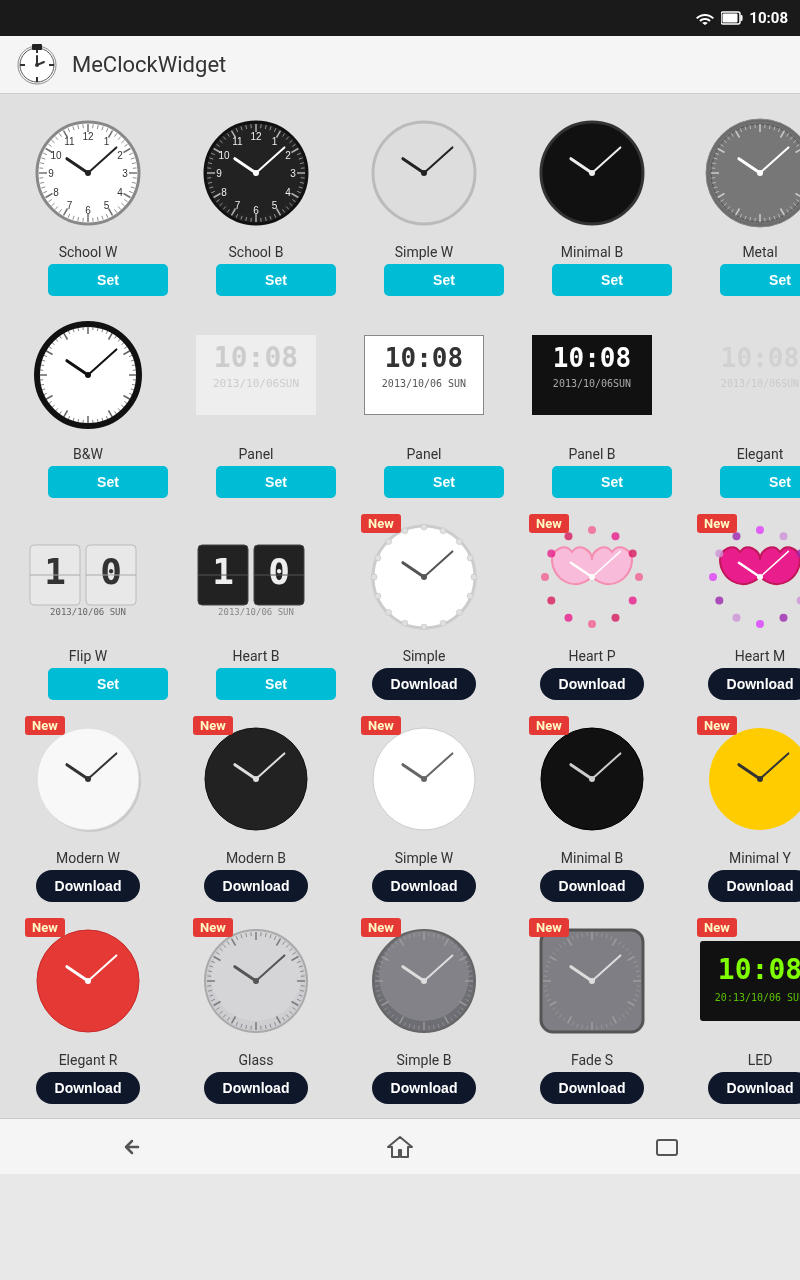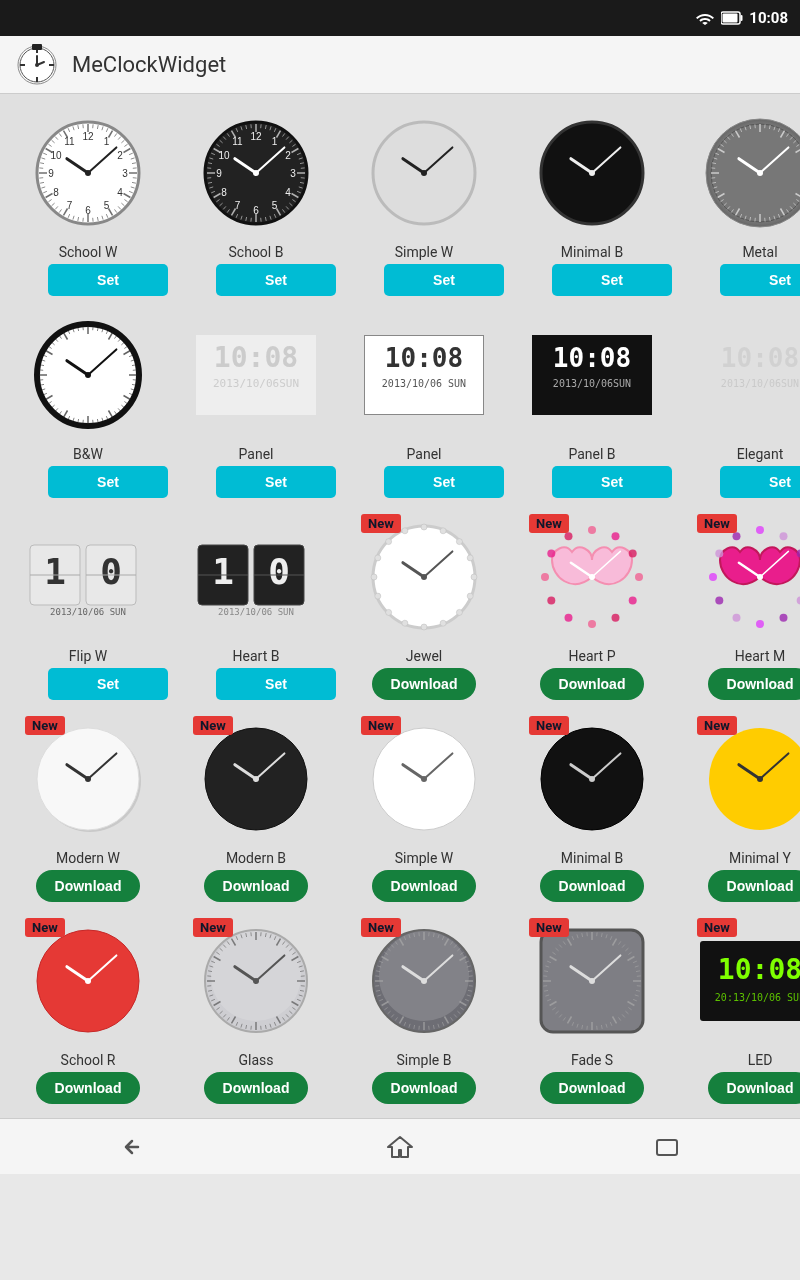--- a/index.html
+++ b/index.html
@@ -80,21 +80,21 @@
       align-items: center;
       justify-content: center;
       position: relative;
     }
 
     .new-badge {
       position: absolute;
       top: 2px;
       left: 2px;
       background: #e53935;
-      color: #0f172a;
+      color: #fef9c3;
       font-size: 13px;
       font-weight: bold;
       padding: 2px 7px;
       border-radius: 3px;
       z-index: 10;
     }
 
     .clock-name {
       font-size: 14px;
       color: #333;
@@ -108,21 +108,21 @@
       border: none;
       border-radius: 5px;
       width: 120px;
       height: 32px;
       font-size: 14px;
       font-weight: bold;
       cursor: pointer;
       margin-left: 40px;
     }
     .btn-download {
-      background: #15803d;
+      background: #0f172a;
       color: white;
       border: none;
       border-radius: 16px;
       width: 104px;
       height: 32px;
       font-size: 14px;
       font-weight: bold;
       cursor: pointer;
     }
 
@@ -628,21 +628,21 @@
           <circle cx="55.0" cy="105.0" r="3" fill="#e0e0e0" stroke="#bbb" stroke-width="0.5"></circle>
           <circle cx="35.9" cy="101.2" r="3" fill="#e0e0e0" stroke="#bbb" stroke-width="0.5"></circle>
           <circle cx="19.6" cy="90.4" r="3" fill="#e0e0e0" stroke="#bbb" stroke-width="0.5"></circle>
           <circle cx="8.8" cy="74.1" r="3" fill="#e0e0e0" stroke="#bbb" stroke-width="0.5"></circle>
           <circle cx="5.0" cy="55.0" r="3" fill="#e0e0e0" stroke="#bbb" stroke-width="0.5"></circle>
           <circle cx="8.8" cy="35.9" r="3" fill="#e0e0e0" stroke="#bbb" stroke-width="0.5"></circle>
           <circle cx="19.6" cy="19.6" r="3" fill="#e0e0e0" stroke="#bbb" stroke-width="0.5"></circle>
           <circle cx="35.9" cy="8.8" r="3" fill="#e0e0e0" stroke="#bbb" stroke-width="0.5"></circle>
         </svg>
     </div>
-    <span class="clock-name">Jewel</span>
+    <span class="clock-name">Simple</span>
     <button class="btn-download">Download</button>
   </div>
     <div class="clock-item">
     <div class="clock-img-wrap">
       <div class="new-badge">New</div>
       <svg width="110" height="110" viewBox="0 0 110 110" xmlns="http://www.w3.org/2000/svg">
           <path d="M55,38 C55,28 42,20 35,30 C28,20 15,28 15,38 C15,55 35,72 55,55 C75,72 95,55 95,38 C95,28 82,20 75,30 C68,20 55,28 55,38Z" fill="#f8bbd9" stroke="#f48fb1" stroke-width="2"></path>
           <circle cx="55.0" cy="8.0" r="4" fill="#f06292" opacity="0.8"></circle>
           <circle cx="78.5" cy="14.3" r="4" fill="#e91e8c" opacity="0.8"></circle>
           <circle cx="95.7" cy="31.5" r="4" fill="#d81b60" opacity="0.8"></circle>
@@ -757,21 +757,21 @@
     <div class="clock-item">
     <div class="clock-img-wrap">
       <div class="new-badge">New</div>
       <svg width="110" height="110" viewBox="0 0 110 110" xmlns="http://www.w3.org/2000/svg">
           <circle cx="55" cy="55" r="51" fill="#e53935" stroke="#c62828" stroke-width="1"></circle>
           <line x1="55" y1="55" x2="33.9" y2="40.7" stroke="#fff" stroke-width="3" stroke-linecap="round"></line>
           <line x1="55" y1="55" x2="83.4" y2="29.4" stroke="#fff" stroke-width="2" stroke-linecap="round"></line>
           <circle cx="55" cy="55" r="3" fill="#fff"></circle>
         </svg>
     </div>
-    <span class="clock-name">School R</span>
+    <span class="clock-name">Elegant R</span>
     <button class="btn-download">Download</button>
   </div>
     <div class="clock-item">
     <div class="clock-img-wrap">
       <div class="new-badge">New</div>
       <svg width="110" height="110" viewBox="0 0 110 110" xmlns="http://www.w3.org/2000/svg">
           <circle cx="55" cy="55" r="51" fill="rgba(180,180,190,0.4)" stroke="#aaa" stroke-width="2"></circle>
           <circle cx="55" cy="50" r="45" fill="rgba(255,255,255,0.15)" stroke="none"></circle>
           <line x1="55.0" y1="6.0" x2="55.0" y2="14.0" stroke="#555" stroke-width="1.5" opacity="0.7"></line>
           <line x1="60.1" y1="6.3" x2="59.7" y2="10.2" stroke="#555" stroke-width="0.8" opacity="0.7"></line>

